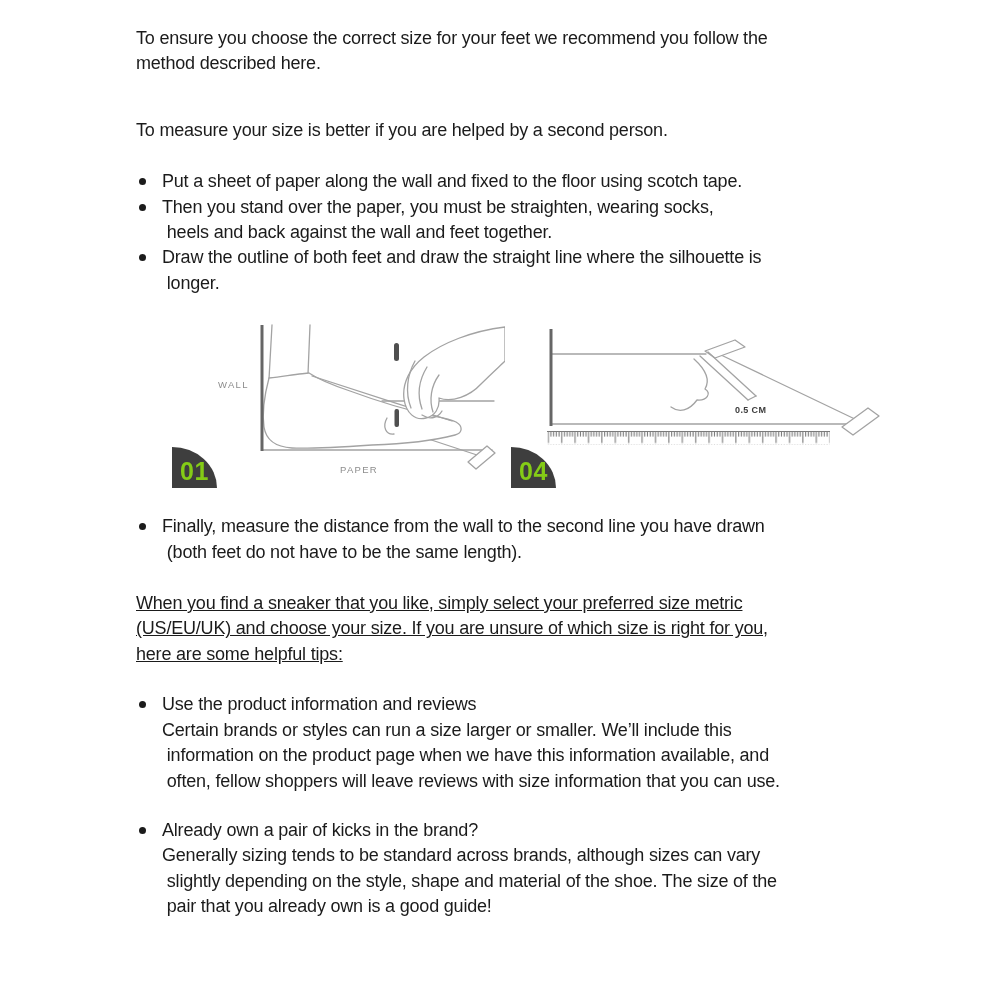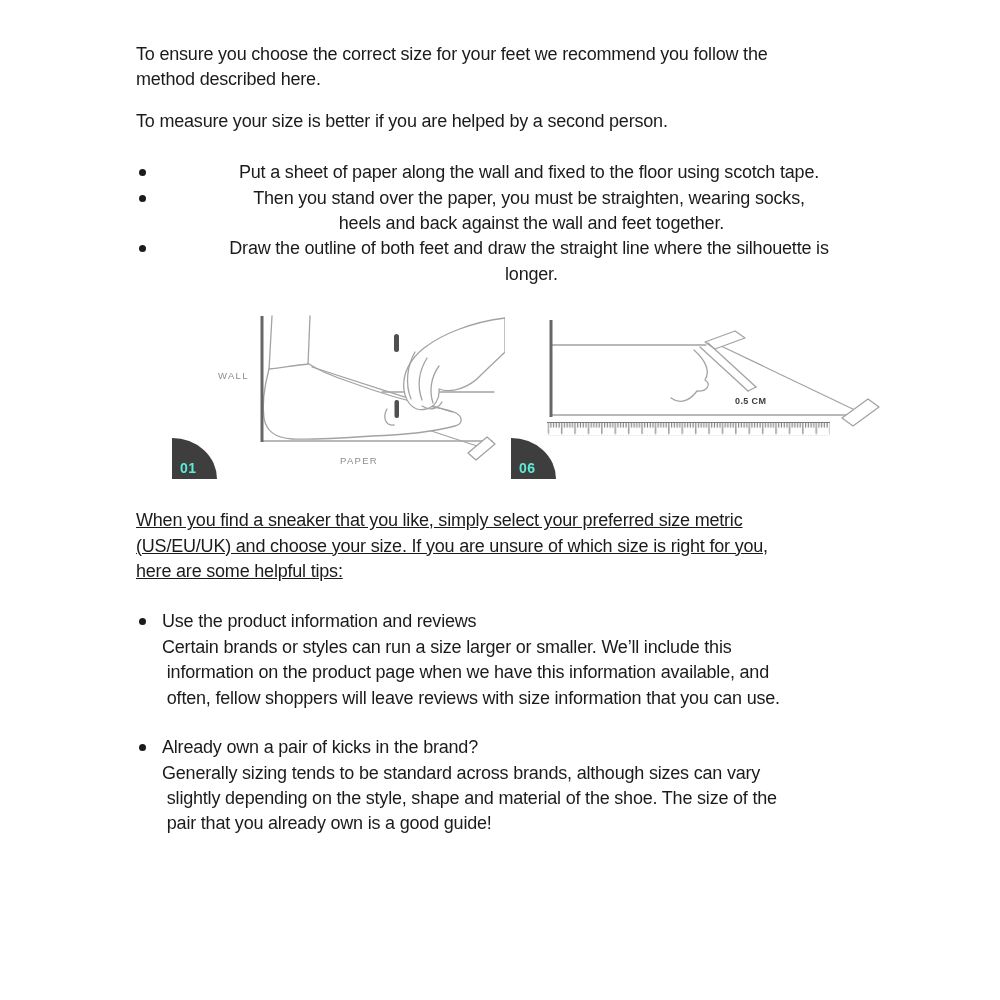--- a/index.html
+++ b/index.html
@@ -1,47 +1,47 @@
 <!DOCTYPE html>
 <html><head>
 <meta charset="utf-8">
 <style>
   * { margin:0; padding:0; box-sizing:border-box; }
   html,body { width:1000px; height:1000px; background:#ffffff; }
   body { font-family:"Liberation Sans","DejaVu Sans",sans-serif; color:#1b1b1b; position:relative; overflow:hidden; }
 
-  .content { position:absolute; left:136px; top:42px; width:760px;
+  .content { position:absolute; left:136px; top:26px; width:760px;
              font-size:18px; line-height:25.4px; letter-spacing:-0.2px; }
 
   .para { white-space:pre; }
-  .para.p2 { margin-top:16px; }
+  .para.p2 { margin-top:41px; }
   .para.tips-intro { margin-top:26px;text-decoration:underline; }
 
   ul.bullets { list-style:none; }
-  ul.steps   { margin-top:26px;text-align:center; }
+  ul.steps   { margin-top:26px; }
   ul.results { margin-top:23px; }
   ul.tips    { margin-top:25px; }
   ul.bullets li { position:relative; padding-left:26px; }
   ul.tips li + li { margin-top:24px; }
   .dot { position:absolute; left:3px; top:9px; width:7px; height:7px;
          border-radius:50%; background:#1b1b1b; }
   .btext { display:block; white-space:pre; }
 
   .figures { position:relative; height:168px; margin-top:27px; }
   .fig { position:absolute; top:0; }
   .fig1 { left:0; width:333px; height:168px;margin-left:36px; }
   .fig2 { left:373px; width:380px; height:168px; }
   .fig svg { display:block; }
 
   .badge { position:absolute; width:45px; height:41px; background:#3e3e3e;
            border-radius:0 100% 0 0; }
   .fig1 .badge { left:0;  bottom:3px; }
   .fig2 .badge { left:2px; bottom:3px; }
-  .badge span { position:absolute; left:8px; bottom:4px; color:#5eead4;
-                font-weight:bold; font-size:14px; letter-spacing:0.5px;
+  .badge span { position:absolute; left:8px; bottom:4px; color:#84cc16;
+                font-weight:bold; font-size:25px; letter-spacing:0.5px;
                 line-height:1; white-space:pre; }
 
   .fig-label { font-size:9.5px; letter-spacing:1.3px; fill:#8d8d8d; }
   .fig-label-dark { font-size:9px; font-weight:bold; letter-spacing:0.4px; fill:#3b3b3b; }
   .art { stroke:#a3a3a3; stroke-width:1.3; fill:none; stroke-linecap:round; stroke-linejoin:round; }
   .artfill { stroke:#a3a3a3; stroke-width:1.3; fill:#ffffff; stroke-linejoin:round; }
   .wall-line { stroke:#666666; stroke-width:3; fill:none; }
   .pen { fill:#4f4f4f; stroke:none; }
   .ruler { stroke:#7a7a7a; stroke-width:1.1; }
 </style>
@@ -133,27 +133,32 @@
         <line class="art" x1="239" y1="77" x2="247" y2="73"></line>
 
         <line class="wall-line" x1="42" y1="6" x2="42" y2="103"></line>
 
         <text class="fig-label-dark" x="226" y="90">0.5 CM</text>
 
         <line class="ruler" x1="38" y1="108.5" x2="321" y2="108.5"></line>
         <rect x="38.5" y="108" width="282" height="13.5" fill="url(#rulerTicks)"></rect>
       </svg>
       <div class="badge">
-        <span>06</span>
+        <span>04</span>
       </div>
     </div>
 
   </div>
 
   <ul class="bullets results">
+    <li>
+      <span class="dot"></span>
+      <span class="btext">Finally, measure the distance from the wall to the second line you have drawn
+ (both feet do not have to be the same length).</span>
+    </li>
   </ul>
 
   <p class="para tips-intro">When you find a sneaker that you like, simply select your preferred size metric
 (US/EU/UK) and choose your size. If you are unsure of which size is right for you,
 here are some helpful tips:</p>
 
   <ul class="bullets tips">
     <li>
       <span class="dot"></span>
       <span class="btext">Use the product information and reviews

